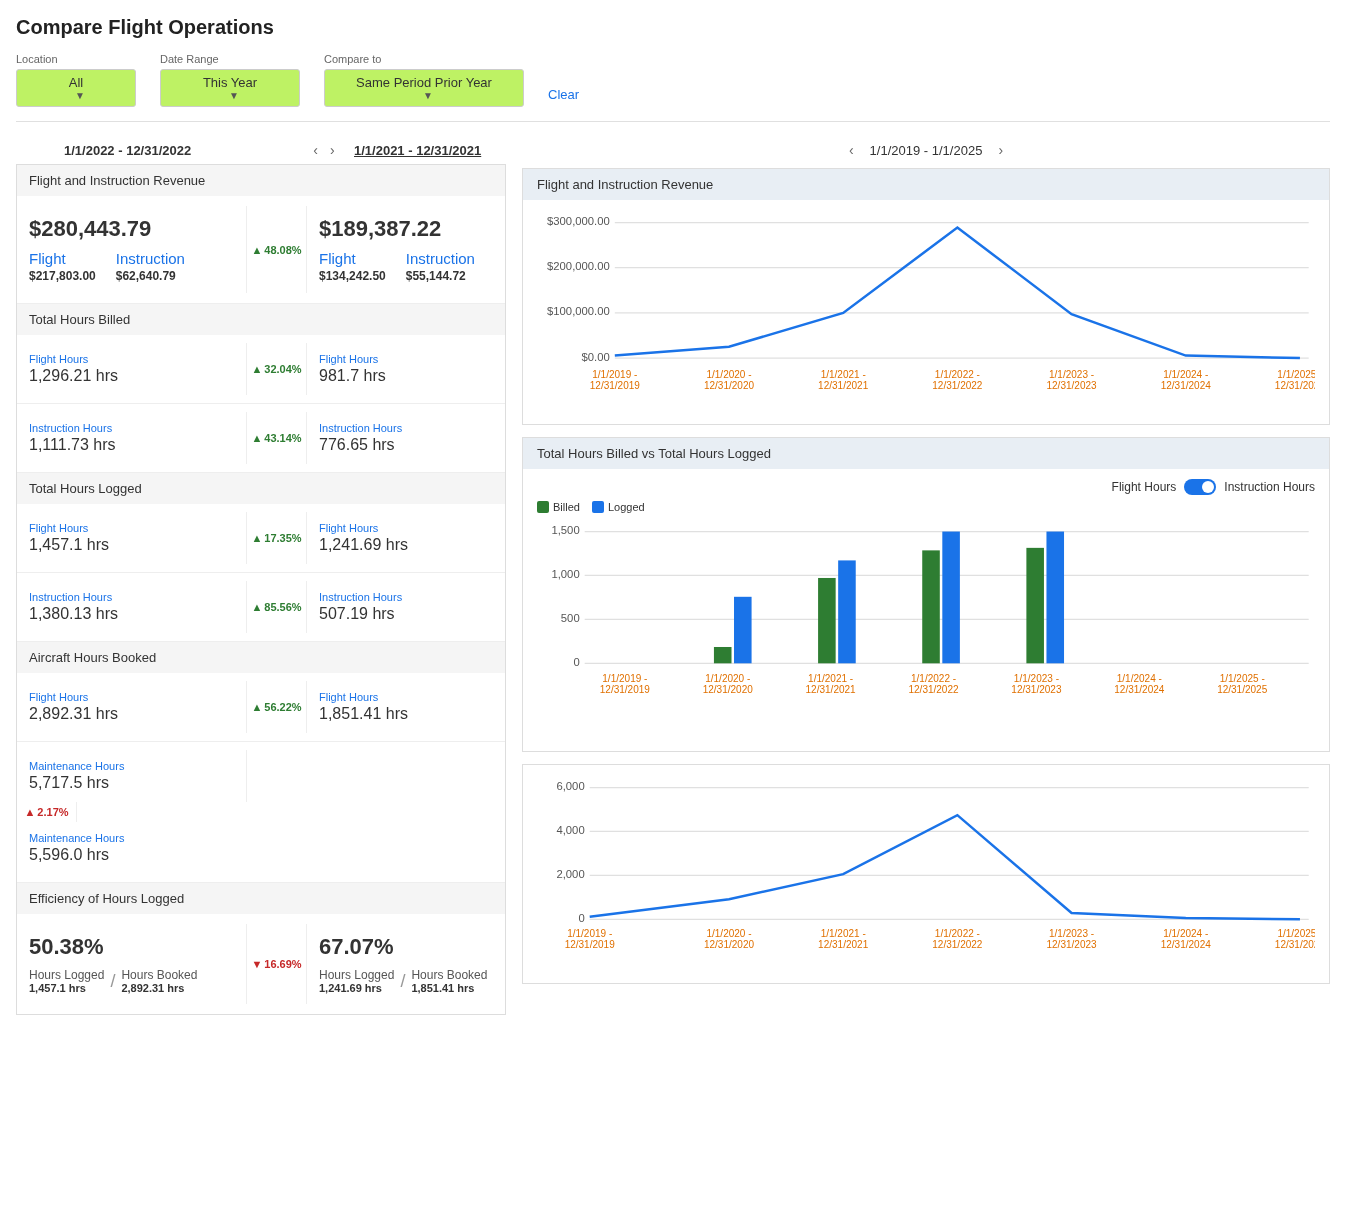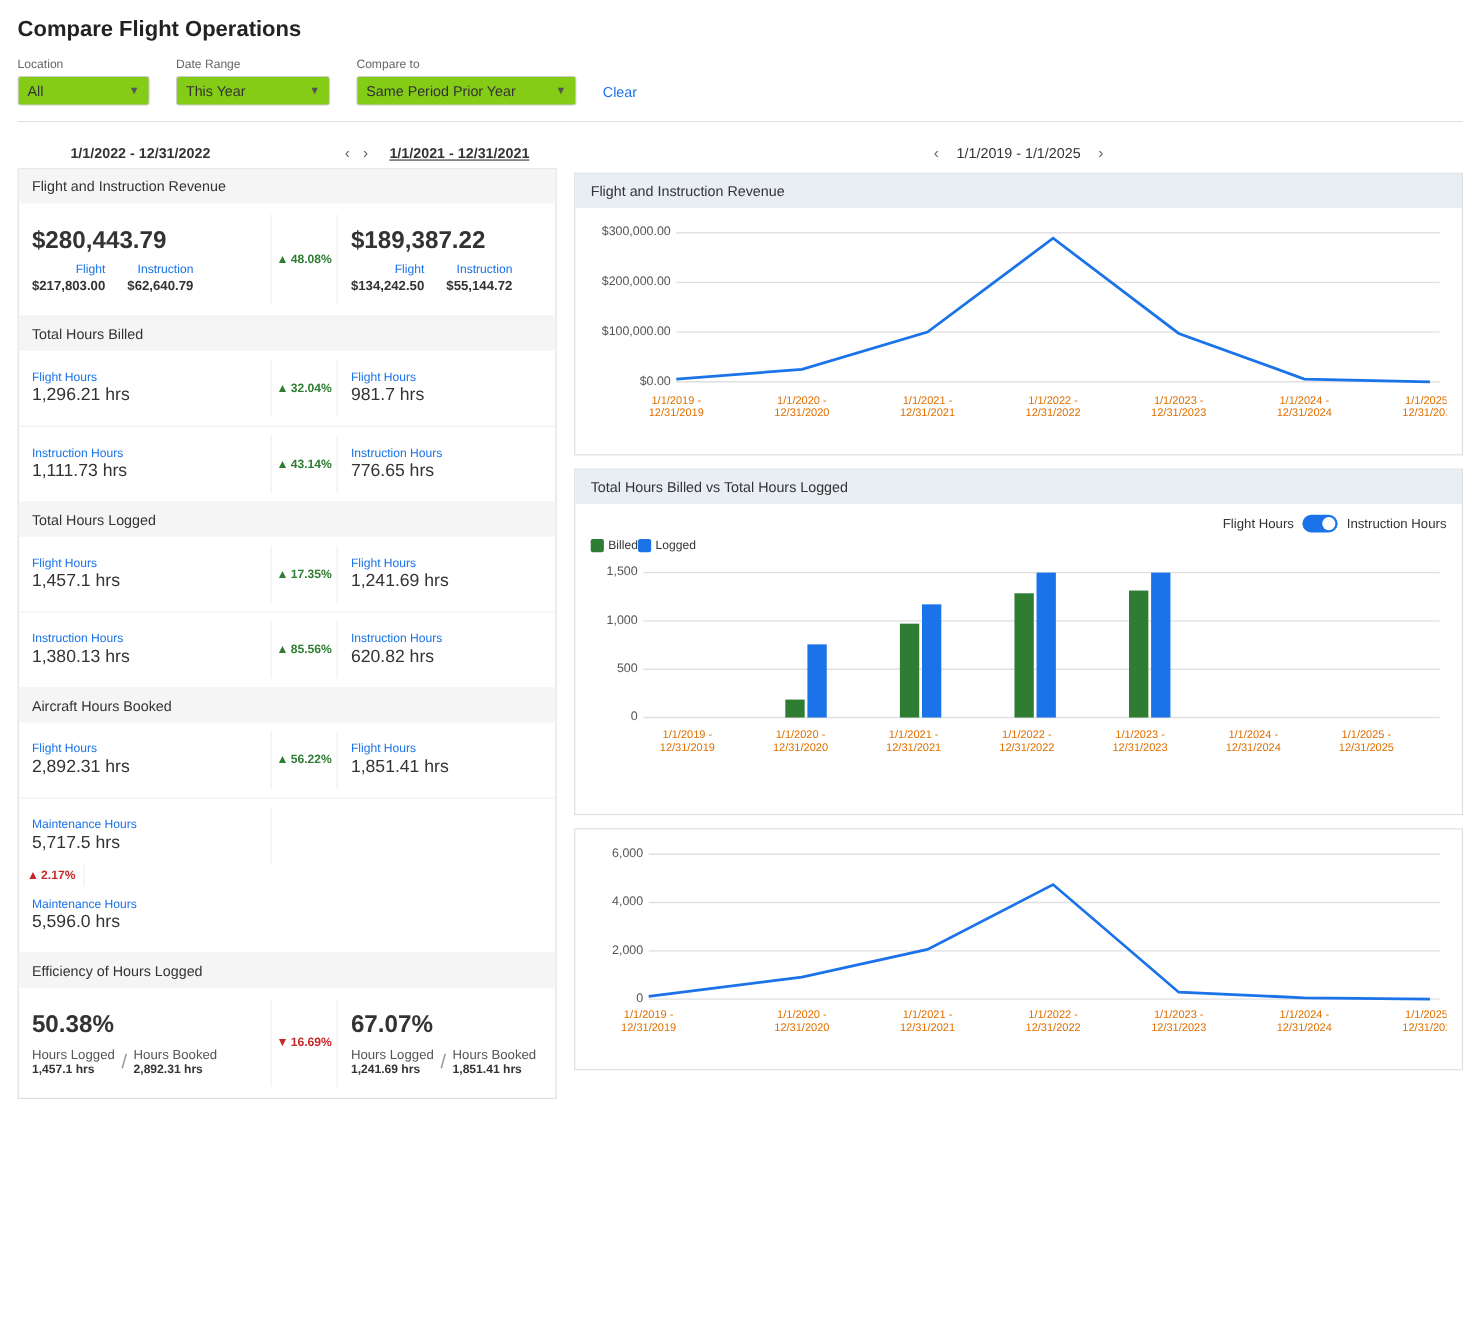--- a/index.html
+++ b/index.html
@@ -4,21 +4,21 @@
   <style>
     * { box-sizing: border-box; margin: 0; padding: 0; }
     body { font-family: Arial, sans-serif; font-size: 13px; background: #fff; color: #333; }
     .page { padding: 16px; }
     h1 { font-size: 20px; font-weight: 700; margin-bottom: 14px; color: #222; }
     
     
     .filters { display: flex; align-items: flex-end; gap: 24px; margin-bottom: 18px; padding-bottom: 14px; border-bottom: 1px solid #e0e0e0; }
     .filter-group { display: flex; flex-direction: column; gap: 4px; }
     .filter-label { font-size: 11px; color: #666; }
-    .filter-select { display: flex; align-items: center; border: 1px solid #ccc; border-radius: 3px; background: #84cc16; padding: 5px 8px; font-size: 13px; cursor: pointer; min-width: 120px; justify-content: space-between; }
+    .filter-select { display: flex; align-items: center; border: 1px solid #ccc; border-radius: 3px; background: #bef264; padding: 5px 8px; font-size: 13px; cursor: pointer; min-width: 120px; justify-content: space-between; flex-direction: column; }
     .filter-select .chevron { margin-left: 8px; color: #555; font-size: 10px; }
     .clear-link { color: #1a73e8; cursor: pointer; font-size: 13px; text-decoration: none; margin-bottom: 5px; }
     
     
     .main-layout { display: flex; gap: 16px; }
     
     
     .left-panel { width: 490px; flex-shrink: 0; }
     
     
@@ -31,21 +31,21 @@
     
     .data-table { border: 1px solid #ddd; width: 100%; }
     .section-header { background: #e8eef4; padding: 8px 12px; font-size: 13px; color: #333; font-weight: 400; }
     .data-row { display: flex; align-items: stretch; }
     .col-left { width: 230px; padding: 10px 12px; border-right: 1px solid #eee; }
     .col-mid { width: 60px; flex-shrink: 0; border-right: 1px solid #eee; display: flex; align-items: center; justify-content: center; flex-direction: column; padding: 4px; }
     .col-right { flex: 1; padding: 10px 12px; }
     .big-value { font-size: 22px; font-weight: 700; margin-bottom: 8px; }
     .sub-values { display: flex; gap: 20px; margin-top: 6px; }
     .sub-item { display: flex; flex-direction: column; gap: 2px; }
-    .sub-label { color: #1a73e8; font-size: 11px; text-align: right; }
+    .sub-label { color: #1a73e8; font-size: 15px; }
     .sub-value { font-weight: 700; font-size: 12px; }
     .change-up { color: #2e7d32; font-size: 11px; font-weight: 700; display: flex; align-items: center; gap: 2px; }
     .change-down { color: #c62828; font-size: 11px; font-weight: 700; display: flex; align-items: center; gap: 2px; }
     .arrow-up { color: #2e7d32; }
     .arrow-down { color: #c62828; }
     .section-row { background: #f5f5f5; }
     .small-label { font-size: 11px; color: #1a73e8; margin-bottom: 2px; }
     .medium-value { font-size: 16px; font-weight: 400; }
     .slash-div { display: flex; align-items: center; gap: 6px; margin-top: 4px; }
     .slash { font-size: 18px; color: #999; }
@@ -66,21 +66,21 @@
     .chart-body { padding: 10px 14px; }
     
     
     .chart-svg { width: 100%; }
     
     
     .toggle-row { display: flex; align-items: center; gap: 8px; font-size: 12px; justify-content: flex-end; margin-bottom: 6px; }
     .toggle-switch { display: inline-flex; align-items: center; }
     .toggle-track { width: 32px; height: 16px; background: #1a73e8; border-radius: 8px; position: relative; cursor: pointer; }
     .toggle-thumb { width: 12px; height: 12px; background: #fff; border-radius: 50%; position: absolute; top: 2px; right: 2px; }
-    .legend { display: flex; gap: 0; margin-bottom: 6px; }
+    .legend { display: flex; gap: 12px; margin-bottom: 6px; }
     .legend-item { display: flex; align-items: center; gap: 4px; font-size: 11px; }
     .legend-dot { width: 12px; height: 12px; border-radius: 2px; }
     
     .data-row-border { border-bottom: 1px solid #eee; }
   </style>
 </head>
 <body>
 
 <div class="page">
   <h1>Compare Flight Operations</h1>
@@ -226,21 +226,21 @@
             <div class="medium-value">1,380.13 hrs</div>
           </div>
           <div class="col-mid">
             <div class="change-up">
               <span class="arrow-up">▲</span>
               <span>85.56%</span>
             </div>
           </div>
           <div class="col-right">
             <div class="small-label">Instruction Hours</div>
-            <div class="medium-value">620.82 hrs</div>
+            <div class="medium-value">507.19 hrs</div>
           </div>
         </div>
 
         <div class="section-header section-row">Aircraft Hours Booked</div>
 
         <div class="data-row data-row-border" style="padding: 8px 0;">
           <div class="col-left">
             <div class="small-label">Flight Hours</div>
             <div class="medium-value">2,892.31 hrs</div>
           </div>

